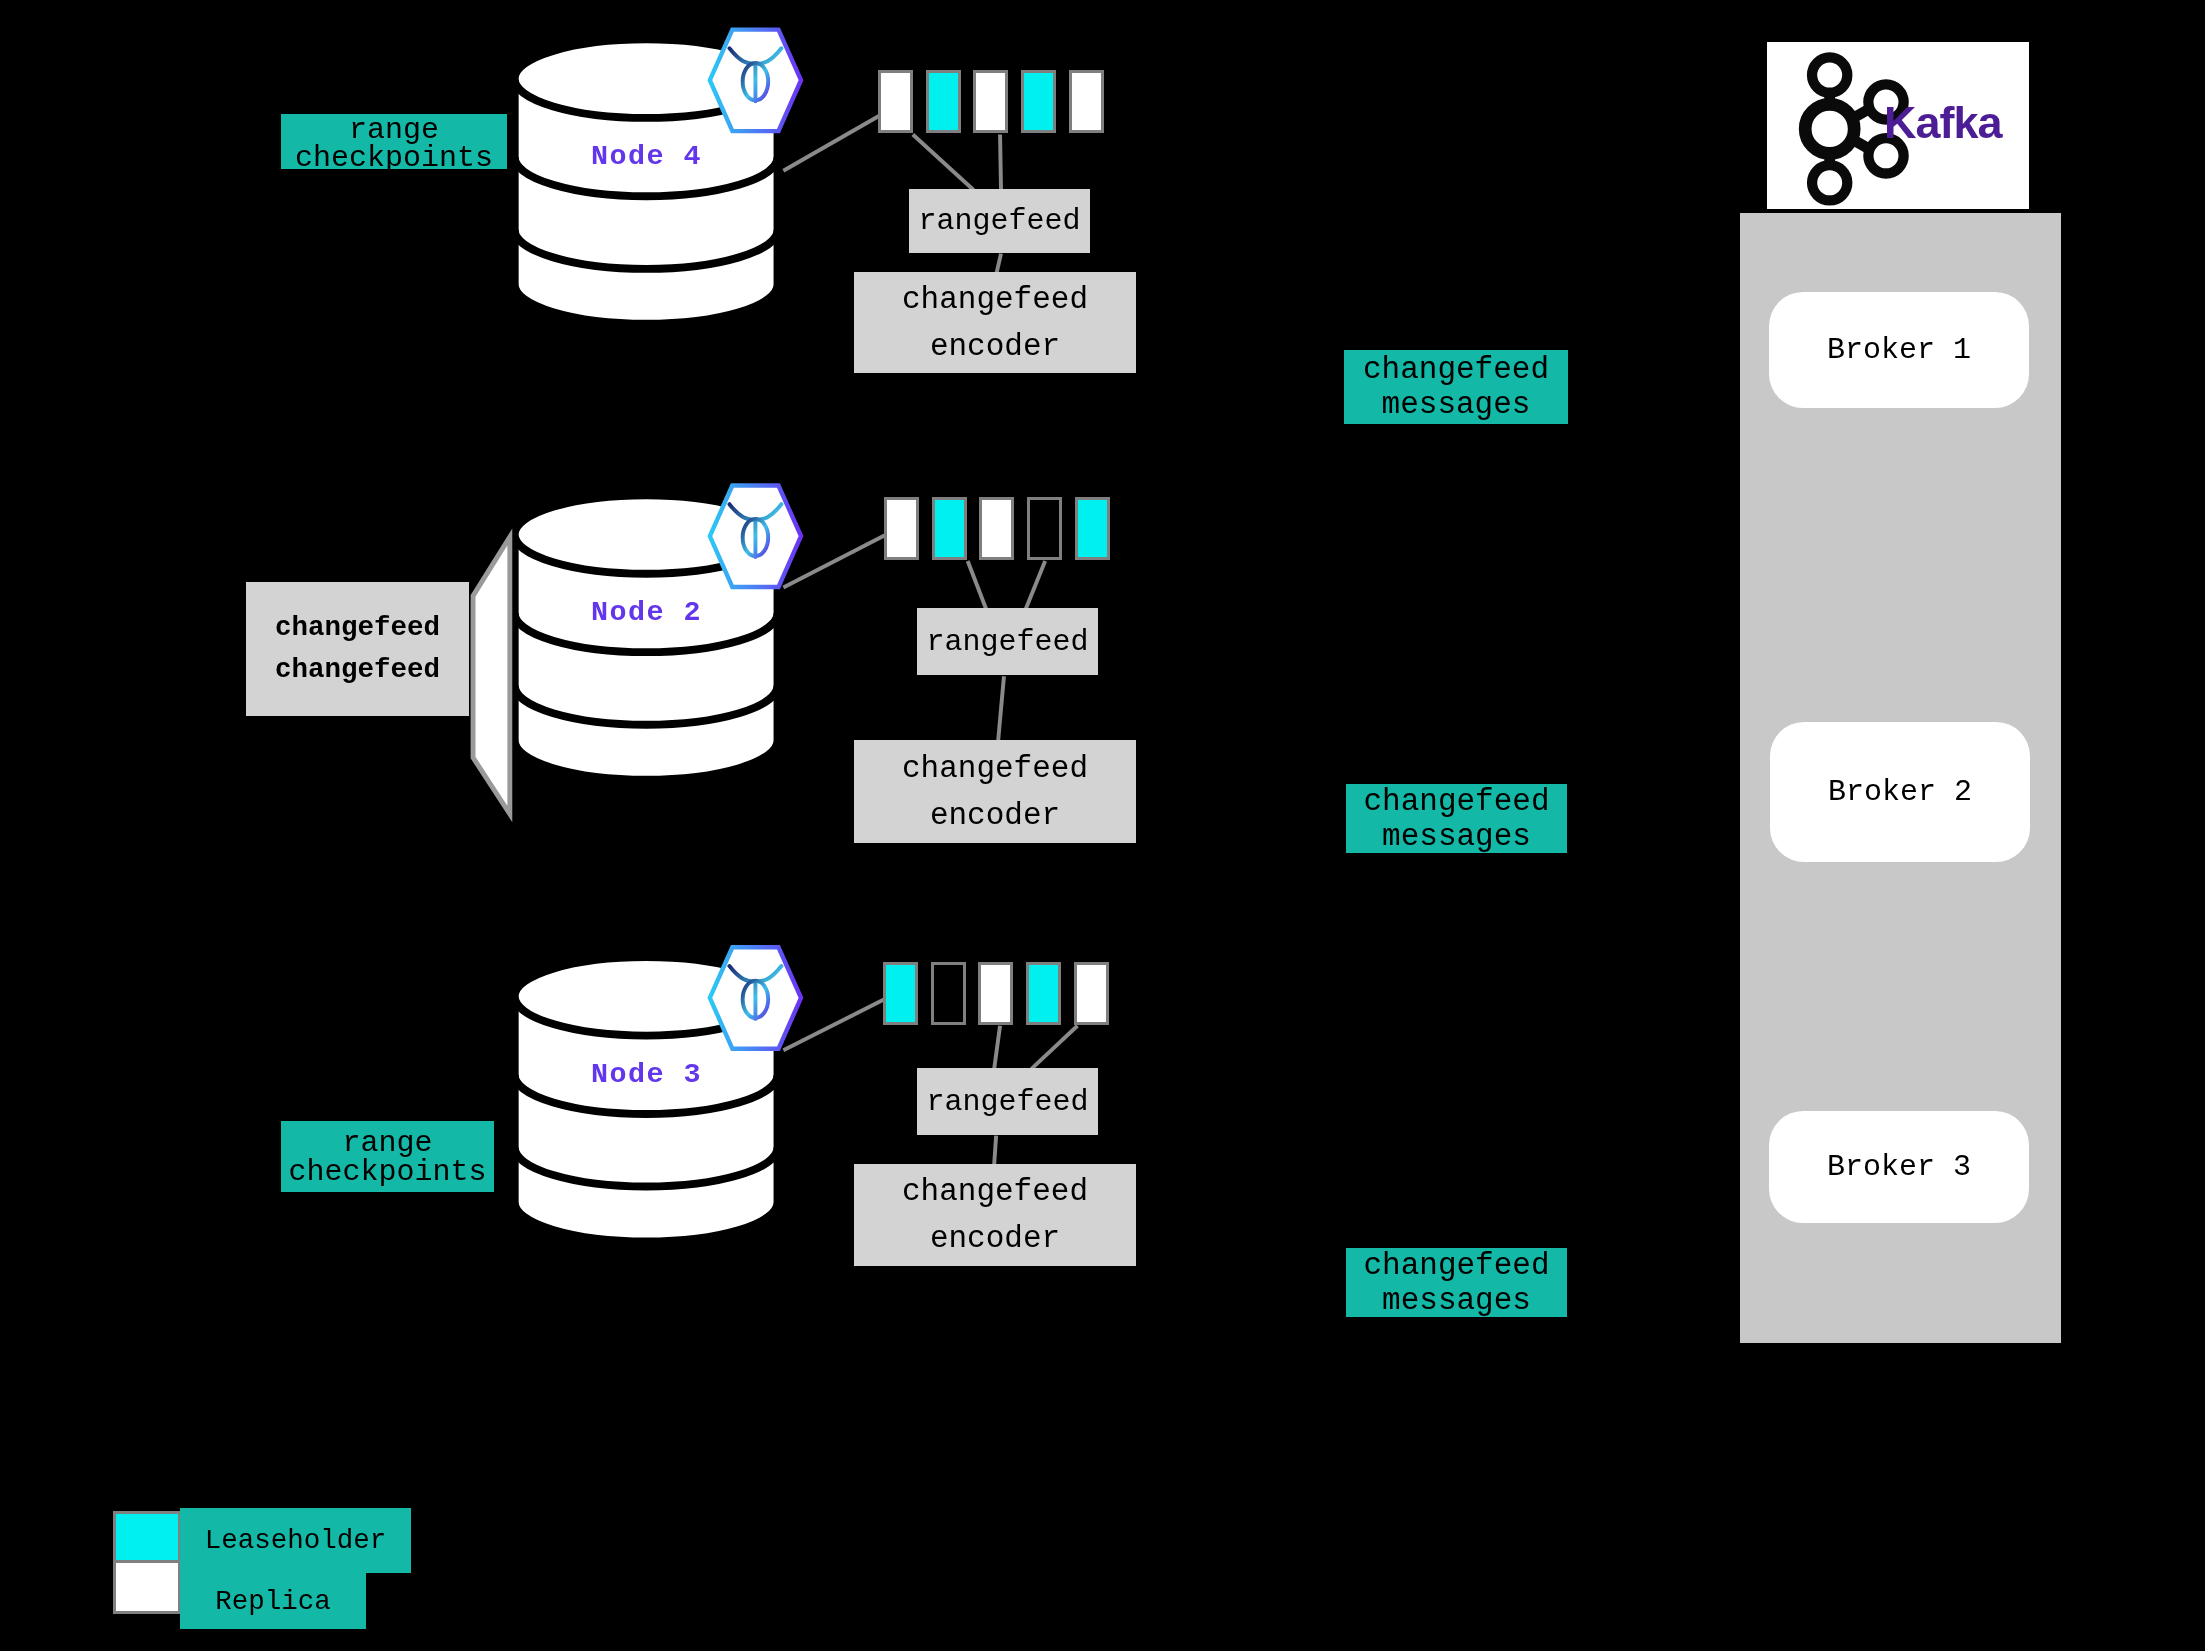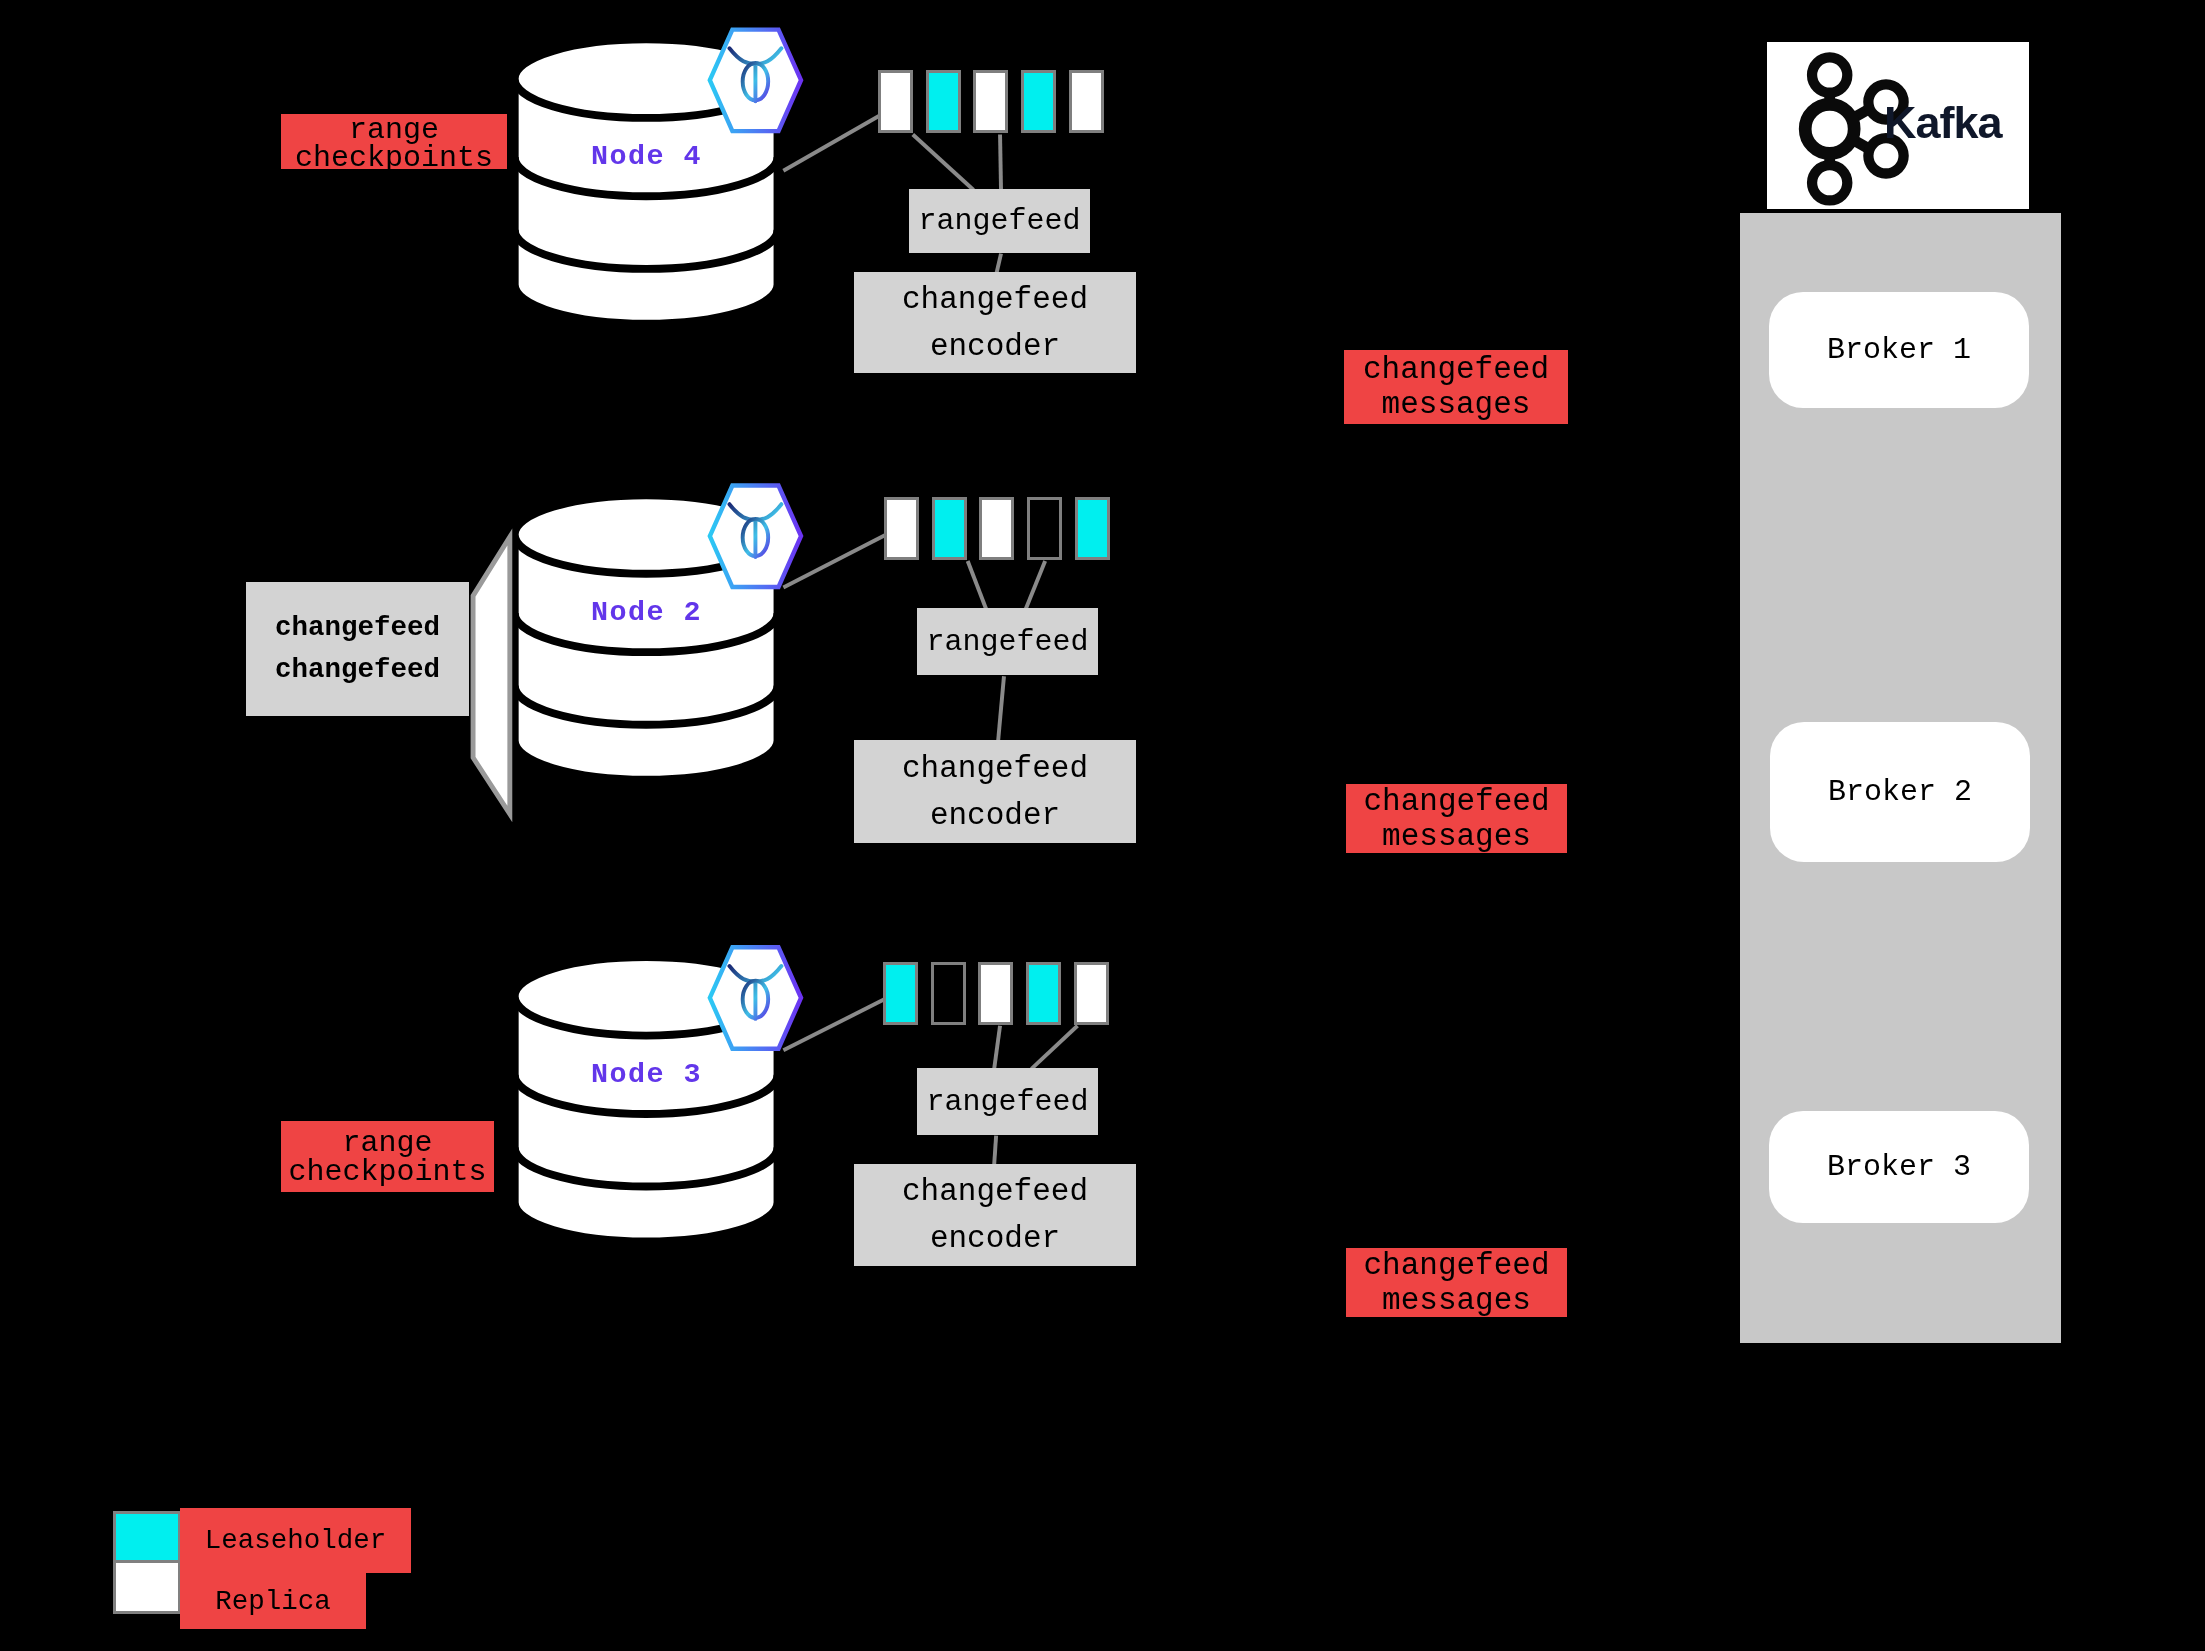--- a/index.html
+++ b/index.html
@@ -3,32 +3,32 @@
 <meta charset="utf-8">
 <style>
   html,body{margin:0;padding:0;background:#000;}
   #canvas{position:relative;width:2205px;height:1652px;background:#000;overflow:hidden;
           font-family:"Liberation Mono","DejaVu Sans Mono",monospace;}
   #shapes{position:absolute;left:0;top:0;z-index:0;}
   .abs{position:absolute;box-sizing:border-box;}
   .txtbox{display:flex;flex-direction:column;align-items:center;justify-content:center;
           text-align:center;color:#000;z-index:2;}
   .graybox{background:#D3D3D3;}
-  .whitebox{background:#ef4444;}
+  .whitebox{background:#14b8a6;}
   .two-line span{display:block;}
   .node-label{color:#6236EA;font-weight:bold;font-size:28.4px;letter-spacing:1.5px;z-index:3;}
   .rangefeed{font-size:30px;}
   .encoder{font-size:31px;line-height:47px;}
   .messages{font-size:31px;line-height:35px;}
   .checkpoints{font-size:30px;line-height:28.4px;overflow:hidden;padding-top:2px;}
   .coordinator{font-weight:bold;font-size:27.5px;line-height:42px;}
   .resolved-pill{border-radius:25px;font-size:27.5px;}
   .kafka-box{background:#fff;z-index:2;}
   .kafka-word{position:absolute;left:117px;top:55px;font-family:"Liberation Sans",sans-serif;
-              font-weight:700;font-size:45px;letter-spacing:-1px;color:#0f172a;}
+              font-weight:700;font-size:45px;letter-spacing:-1px;color:#4c1d95;}
   .container{background:#C8C8C8;z-index:1;}
   .broker{background:#fff;border-radius:34px;display:flex;align-items:center;justify-content:center;
           font-size:30px;color:#000;z-index:2;text-align:center;}
   .range-row{display:flex;gap:12.7px;z-index:2;}
   .range{width:35px;height:63px;border:3.4px solid #7F7F7F;box-sizing:border-box;background:transparent;}
   .range.leaseholder{background:#00EFEF;}
   .range.replica{background:#FFFFFF;}
   .legend-swatch{border:3.9px solid #808080;z-index:2;}
   .legend-label{justify-content:center;font-size:27.5px;}
 </style>

